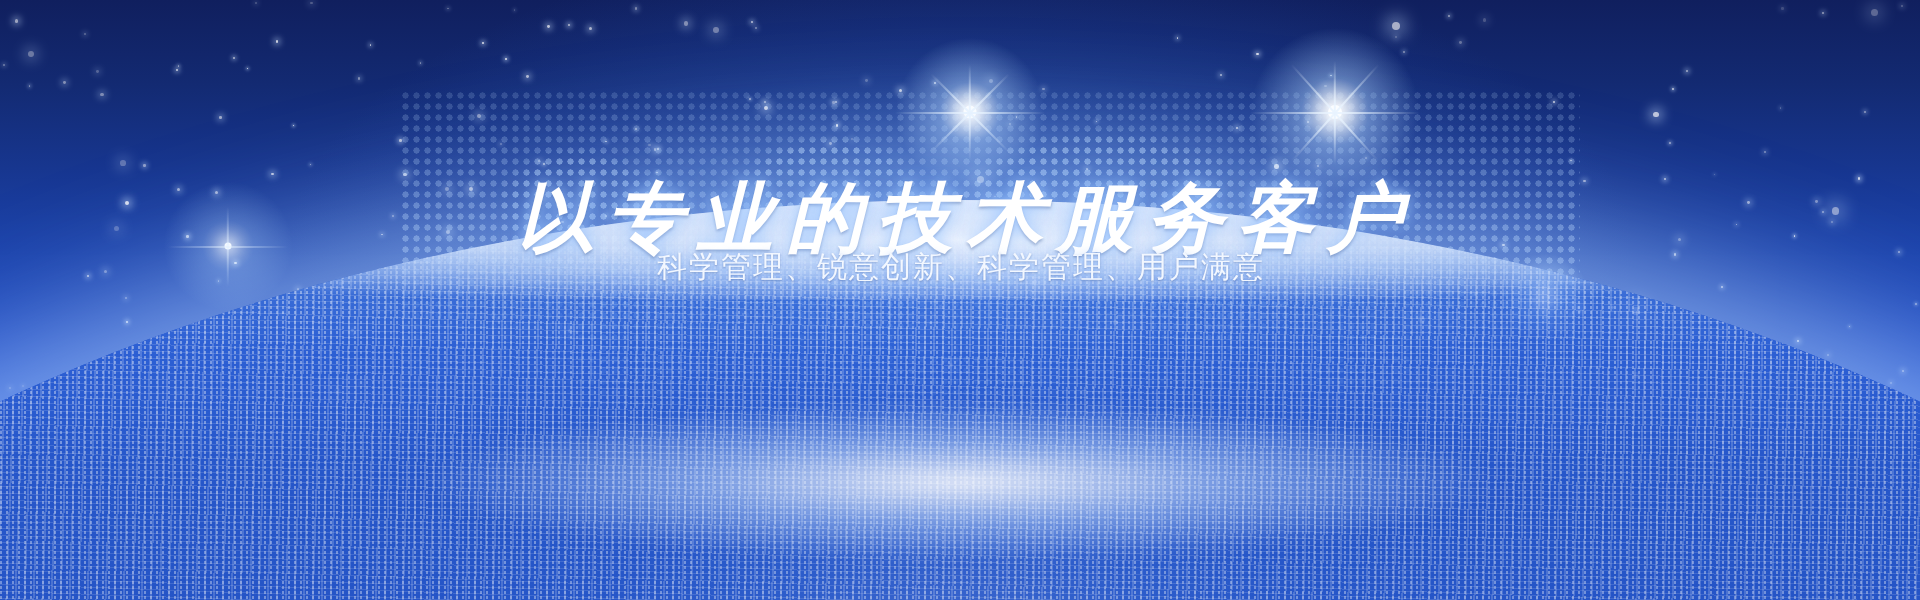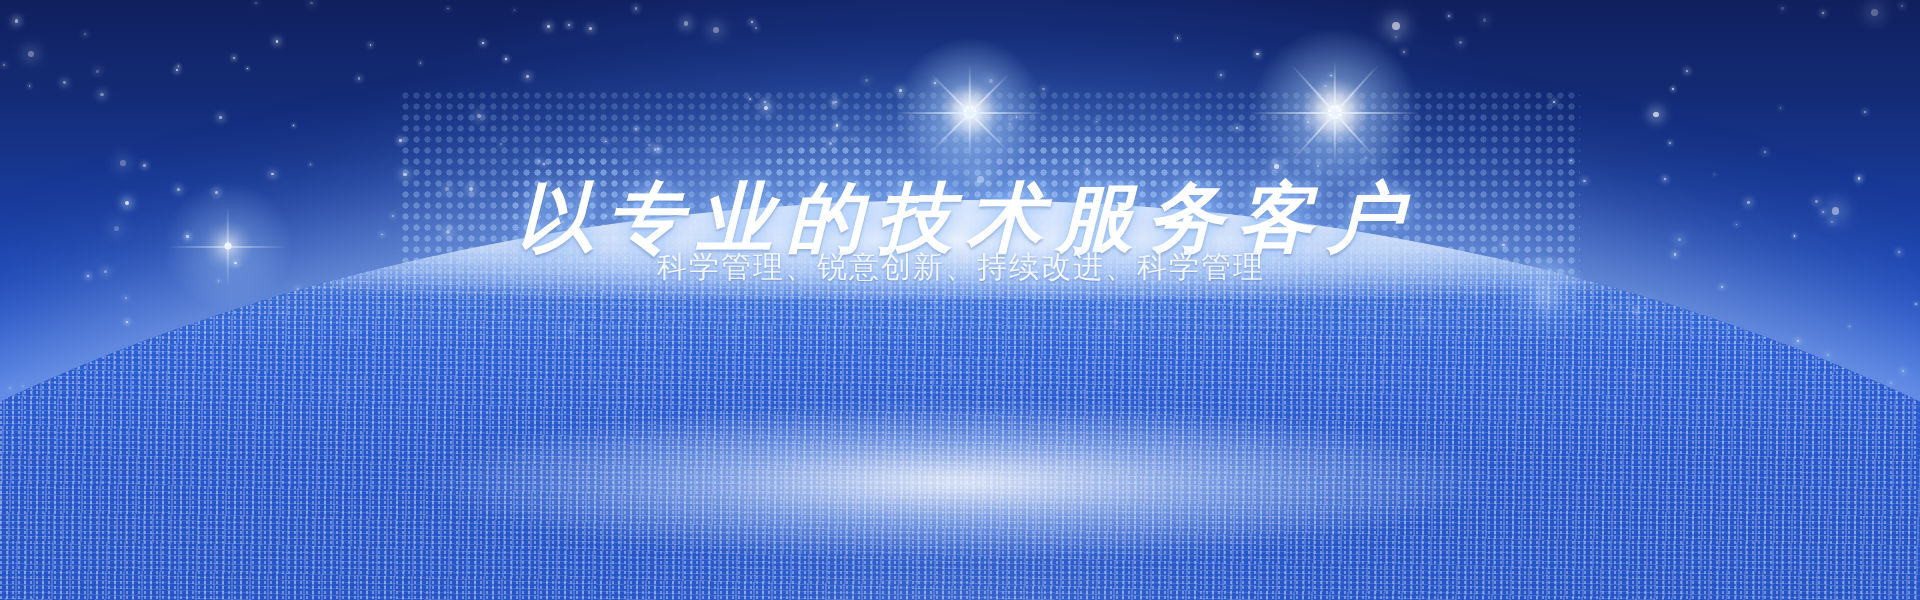--- a/index.html
+++ b/index.html
@@ -477,16 +477,16 @@
     <div class="core" style="width:7px;height:7px;box-shadow:0 0 14px 5px rgba(255,255,255,0.7);"></div>
     <div class="ray" style="width:120px;margin-left:-60px;transform:rotate(0deg);opacity:.6;"></div>
     <div class="ray" style="width:80px;margin-left:-40px;transform:rotate(90deg);opacity:.6;"></div>
   </div>
 
   <div class="globe"></div>
   <div class="horizon-glow"></div>
 
   <div class="content">
     <div class="headline">以专业的技术服务客户</div>
-    <div class="subtitle">科学管理、锐意创新、持续改进、科学管理</div>
+    <div class="subtitle">科学管理、锐意创新、科学管理、用户满意</div>
   </div>
 
 </div>
 
 </body></html>

